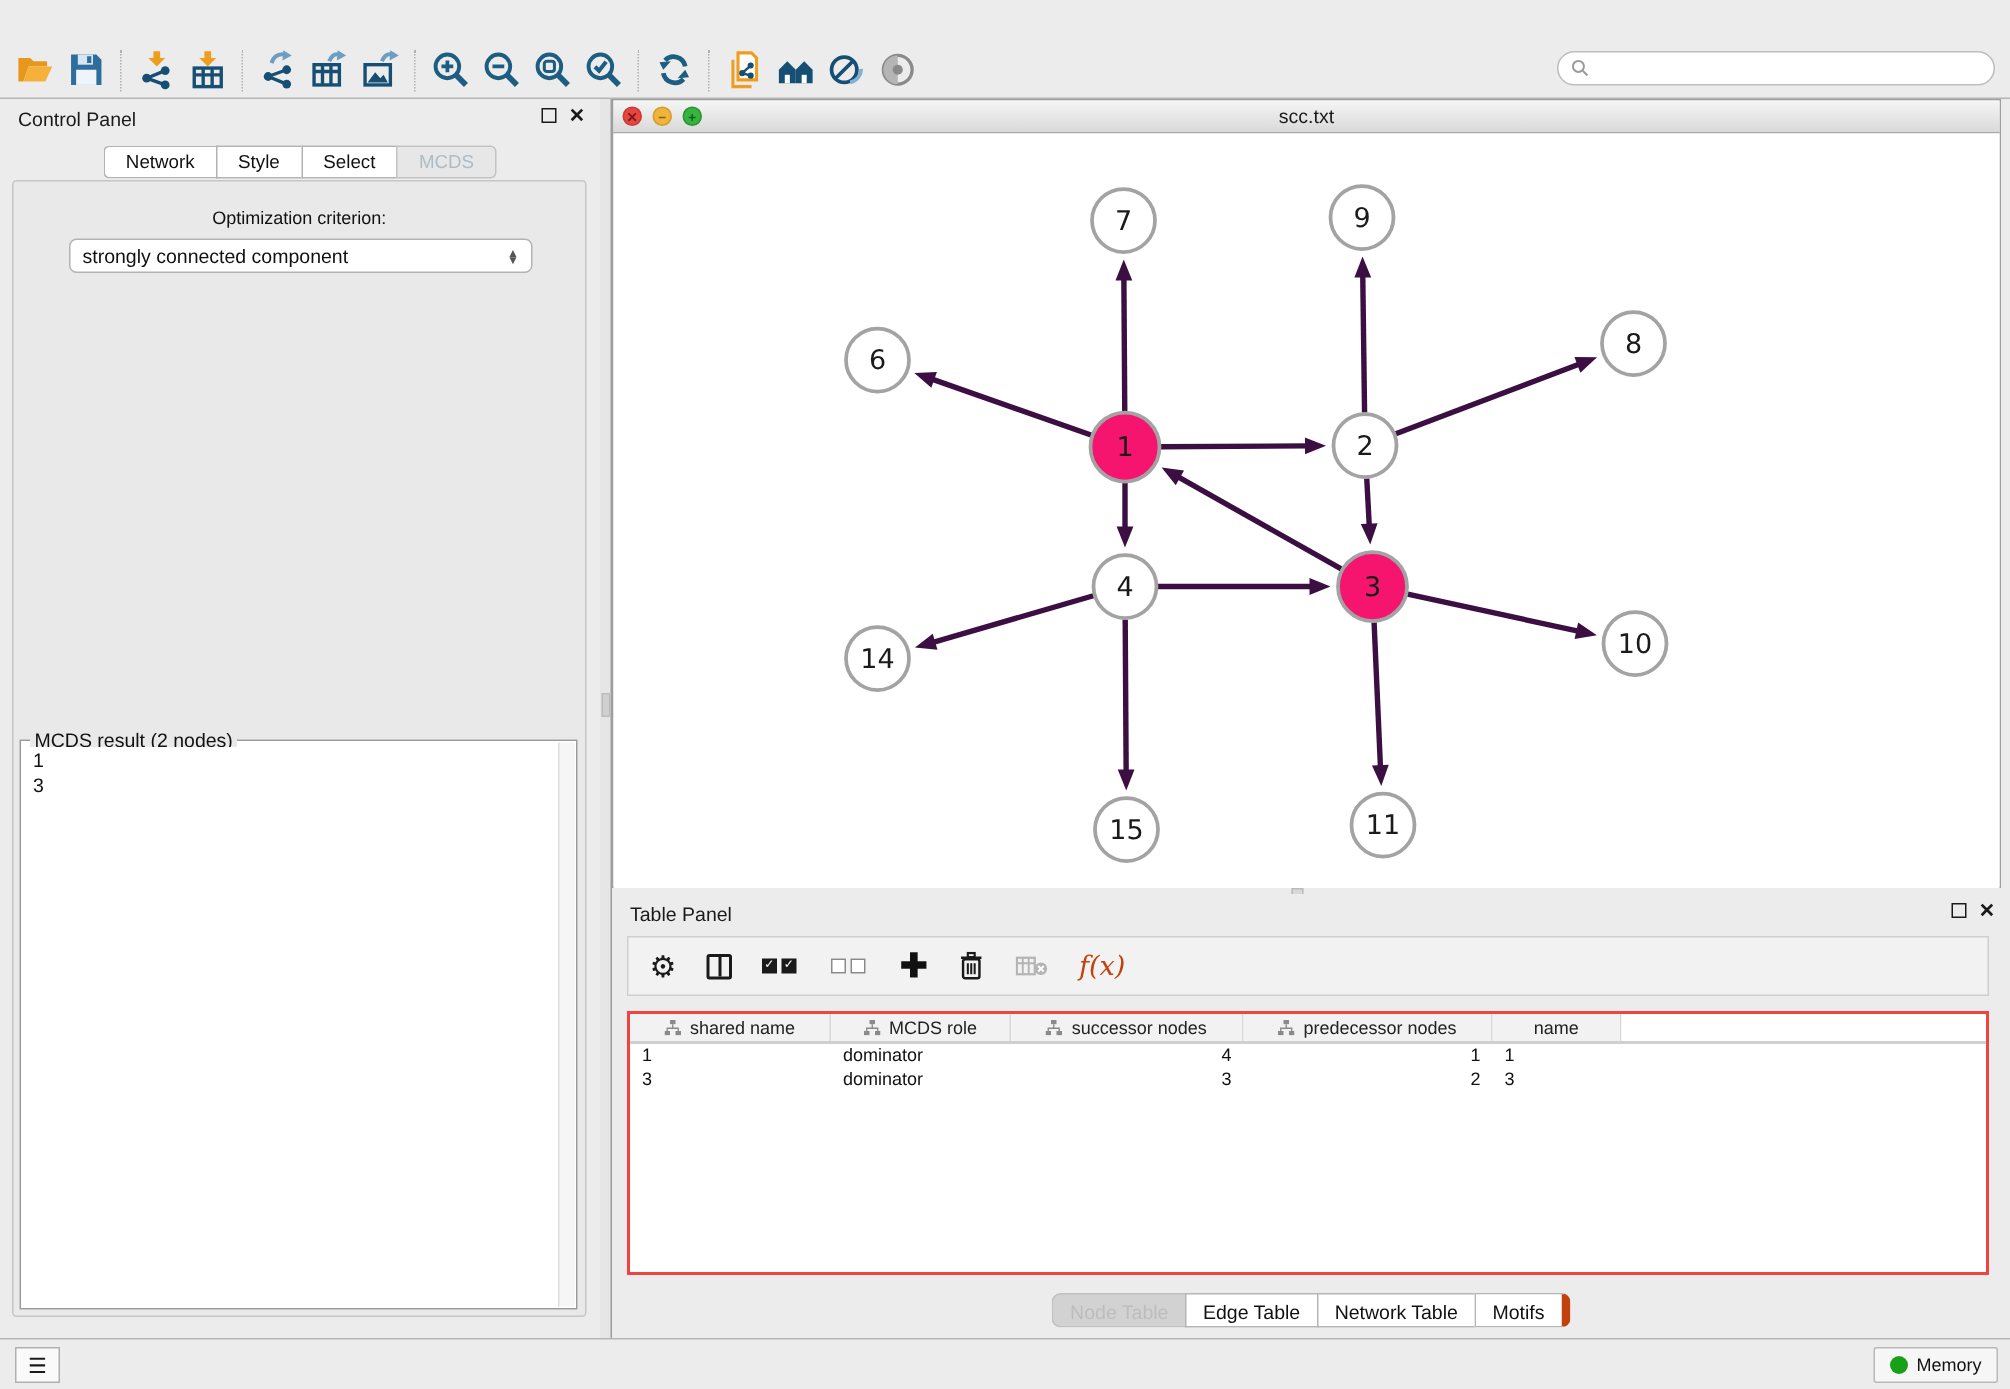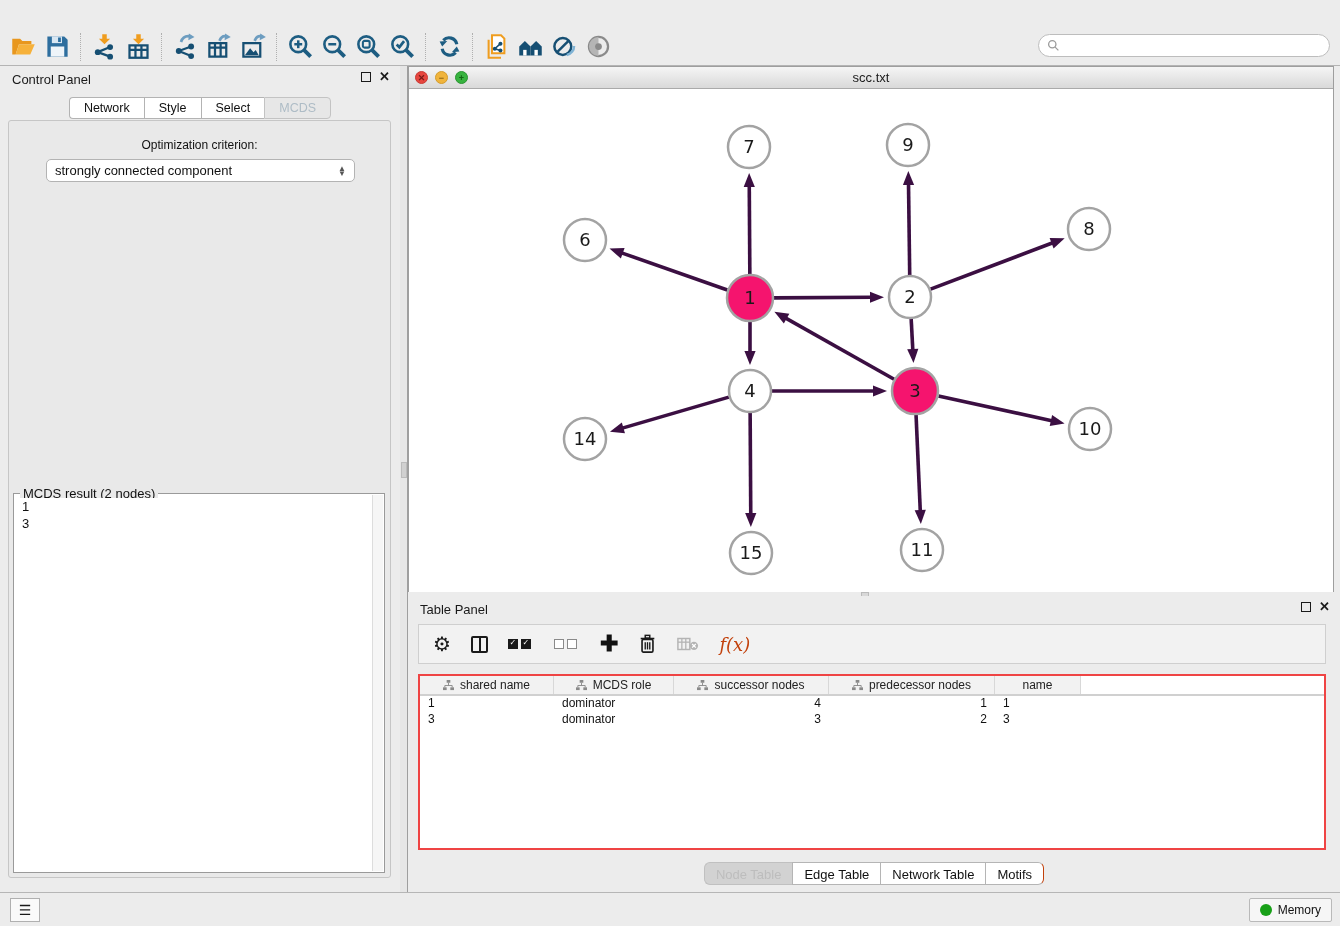--- a/index.html
+++ b/index.html
@@ -86,21 +86,21 @@
   .node-table { position:absolute; left:10px; top:78px; width:908px; height:176px; background:#fff; border:2px solid #ef4444; }
   .nt-header { display:flex; height:20px; border-bottom:2px solid #d0d0d0; }
   .th { background:#f2f2f2; border-right:1px solid #d8d8d8; font-size:12px; color:#222;
     display:flex; align-items:center; justify-content:center; gap:6px; }
   .th svg { width:11px; height:11px; }
   .tr { display:flex; height:16px; font-size:12px; color:#111; }
   .td { padding:0 8px; overflow:hidden; white-space:nowrap; }
   .tp-tabbar { position:absolute; left:0; right:0; top:266px; display:flex; justify-content:center; }
   .bt-tab { height:23px; padding:4px 11px; font-size:13px; background:#fff; border:1px solid #b5b5b5; border-right:none; color:#111; }
   .bt-tab:first-child { border-radius:6px 0 0 6px; }
-  .bt-tab:last-child { border-radius:0 6px 6px 0; border-right:1px solid #c2410c; }
+  .bt-tab:last-child { border-radius:0 6px 6px 0; border-right:6px solid #c2410c; }
   .bt-tab.active { background:#d2d2d2; color:#bdbdbd; border-color:#c0c0c0; }
 
   
   .statusbar { position:absolute; left:0; top:892px; width:1340px; height:34px; background:#ececec; border-top:1px solid #b6b6b6; }
   .status-list-btn { position:absolute; left:10px; top:5px; width:30px; height:24px; background:#fafafa;
     border:1px solid #b0b0b0; display:flex; align-items:center; justify-content:center; font-size:14px; color:#1a1a1a; }
   .memory-btn { position:absolute; right:8px; top:5px; height:24px; background:#f6f6f6; border:1px solid #b9b9b9;
     border-radius:2px; display:flex; align-items:center; gap:6px; padding:0 10px; font-size:12px; color:#111; }
   .memory-dot { width:12px; height:12px; border-radius:50%; background:#18a018; }
 </style>

